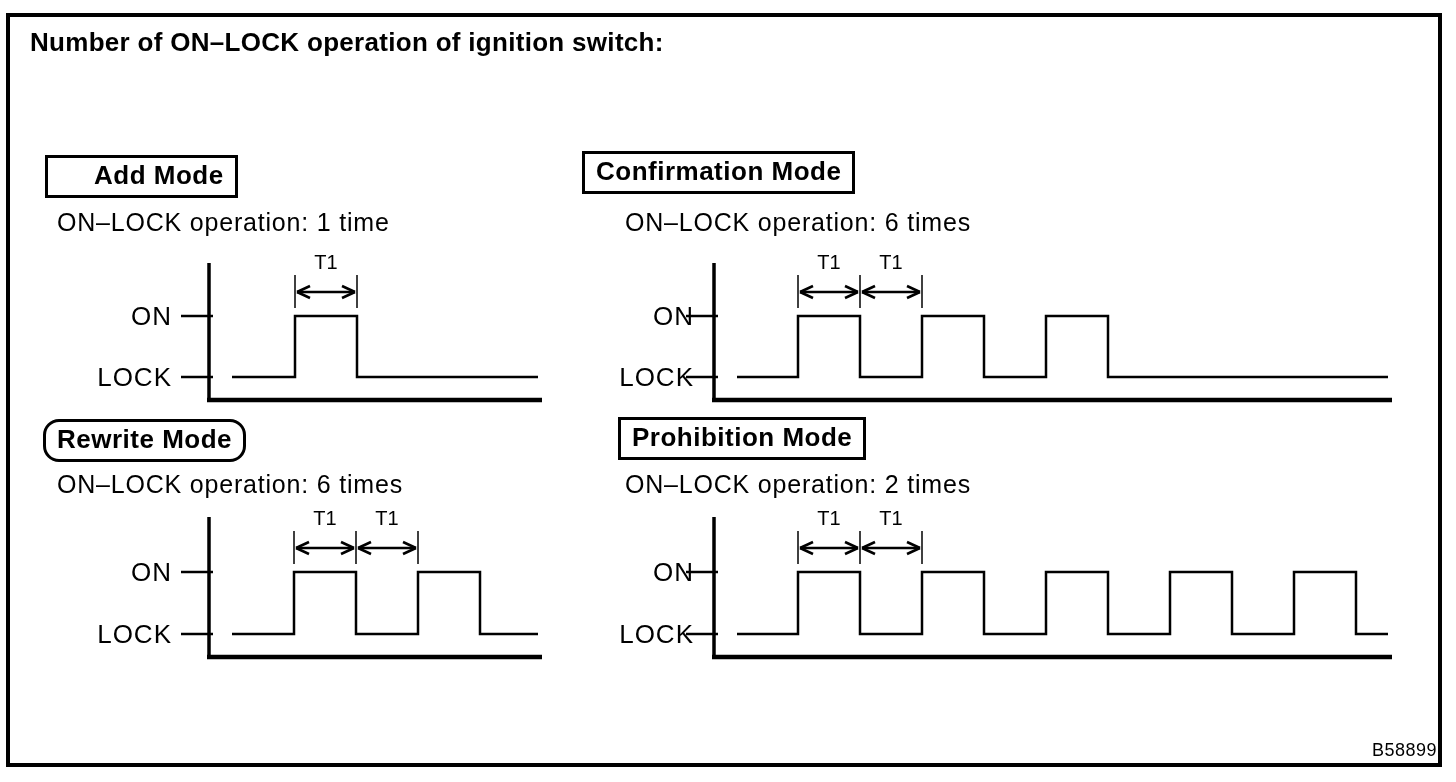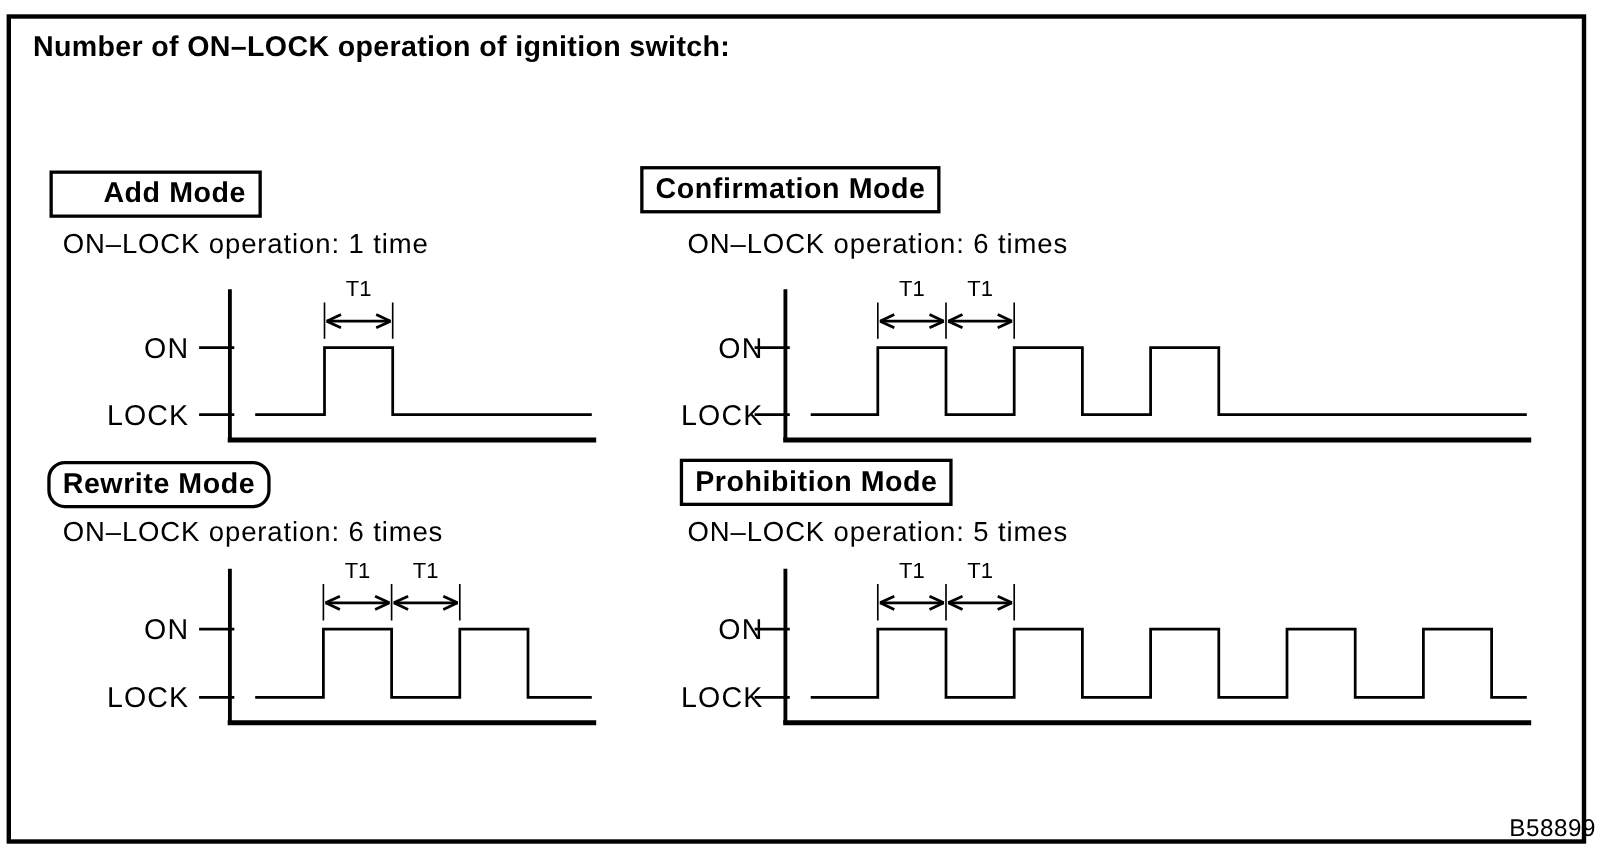--- a/index.html
+++ b/index.html
@@ -23,21 +23,21 @@
     position:absolute;font-size:25px;letter-spacing:.8px;white-space:nowrap;
   }
   .wave{position:absolute;display:block;}
   .wave text{fill:#000;font-family:"Liberation Sans","DejaVu Sans",sans-serif;}
   .wave .siglabel{font-size:26px;letter-spacing:1px;}
   .wave .t1label{font-size:20px;}
   .footnote{
     position:absolute;left:40px;top:710px;font-size:26px;font-weight:bold;letter-spacing:.4px;
   }
   .figcode{
-    position:absolute;left:1372px;top:740px;font-size:22px;letter-spacing:.5px;
+    position:absolute;left:1372px;top:740px;font-size:18px;letter-spacing:.5px;
   }
   
   .b0{left:45px;top:155px;padding-left:46px;}  .o0{left:57px;top:208px;}  .s0{left:70px;top:250px;}
   .b1{left:582px;top:151px;} .o1{left:625px;top:208px;} .s1{left:610px;top:250px;}
   .b2{left:43px;top:419px;border-radius:16px;}  .o2{left:57px;top:470px;}  .s2{left:70px;top:510px;}
   .b3{left:618px;top:417px;} .o3{left:625px;top:470px;} .s3{left:610px;top:510px;}
 </style>
 </head>
 <body>
 
@@ -129,21 +129,21 @@
         <line x1="346" y1="38" x2="333" y2="32" stroke="#000000" stroke-width="2.5"></line>
         <line x1="346" y1="38" x2="333" y2="44" stroke="#000000" stroke-width="2.5"></line>
         <text x="317" y="15" class="t1label" text-anchor="middle">T1</text>
       </svg>
   </div>
 
   <div>
     <div class="mode-box b3">
       <span>Prohibition Mode</span>
     </div>
-    <div class="op o3">ON–LOCK operation: 5 times</div>
+    <div class="op o3">ON–LOCK operation: 2 times</div>
     <svg class="wave s3" width="790" height="155" viewBox="0 0 790 155">
         <line x1="104" y1="7" x2="104" y2="147" stroke="#000000" stroke-width="3.5"></line>
         <line x1="102" y1="147" x2="782" y2="147" stroke="#000000" stroke-width="4.5"></line>
         <line x1="76" y1="62" x2="108" y2="62" stroke="#000000" stroke-width="2.5"></line>
         <line x1="76" y1="124" x2="108" y2="124" stroke="#000000" stroke-width="2.5"></line>
         <text x="84" y="71" class="siglabel" text-anchor="end">ON</text>
         <text x="84" y="133" class="siglabel" text-anchor="end">LOCK</text>
         <path d="M 127 124 H 188 V 62 H 250 V 124 H 312 V 62 H 374 V 124 H 436 V 62 H 498 V 124 H 560 V 62 H 622 V 124 H 684 V 62 H 746 V 124 H 778" fill="none" stroke="#000000" stroke-width="2.5"></path>
         <line x1="188" y1="21" x2="188" y2="54" stroke="#000000" stroke-width="1.5"></line>
         <line x1="250" y1="21" x2="250" y2="54" stroke="#000000" stroke-width="1.5"></line>

